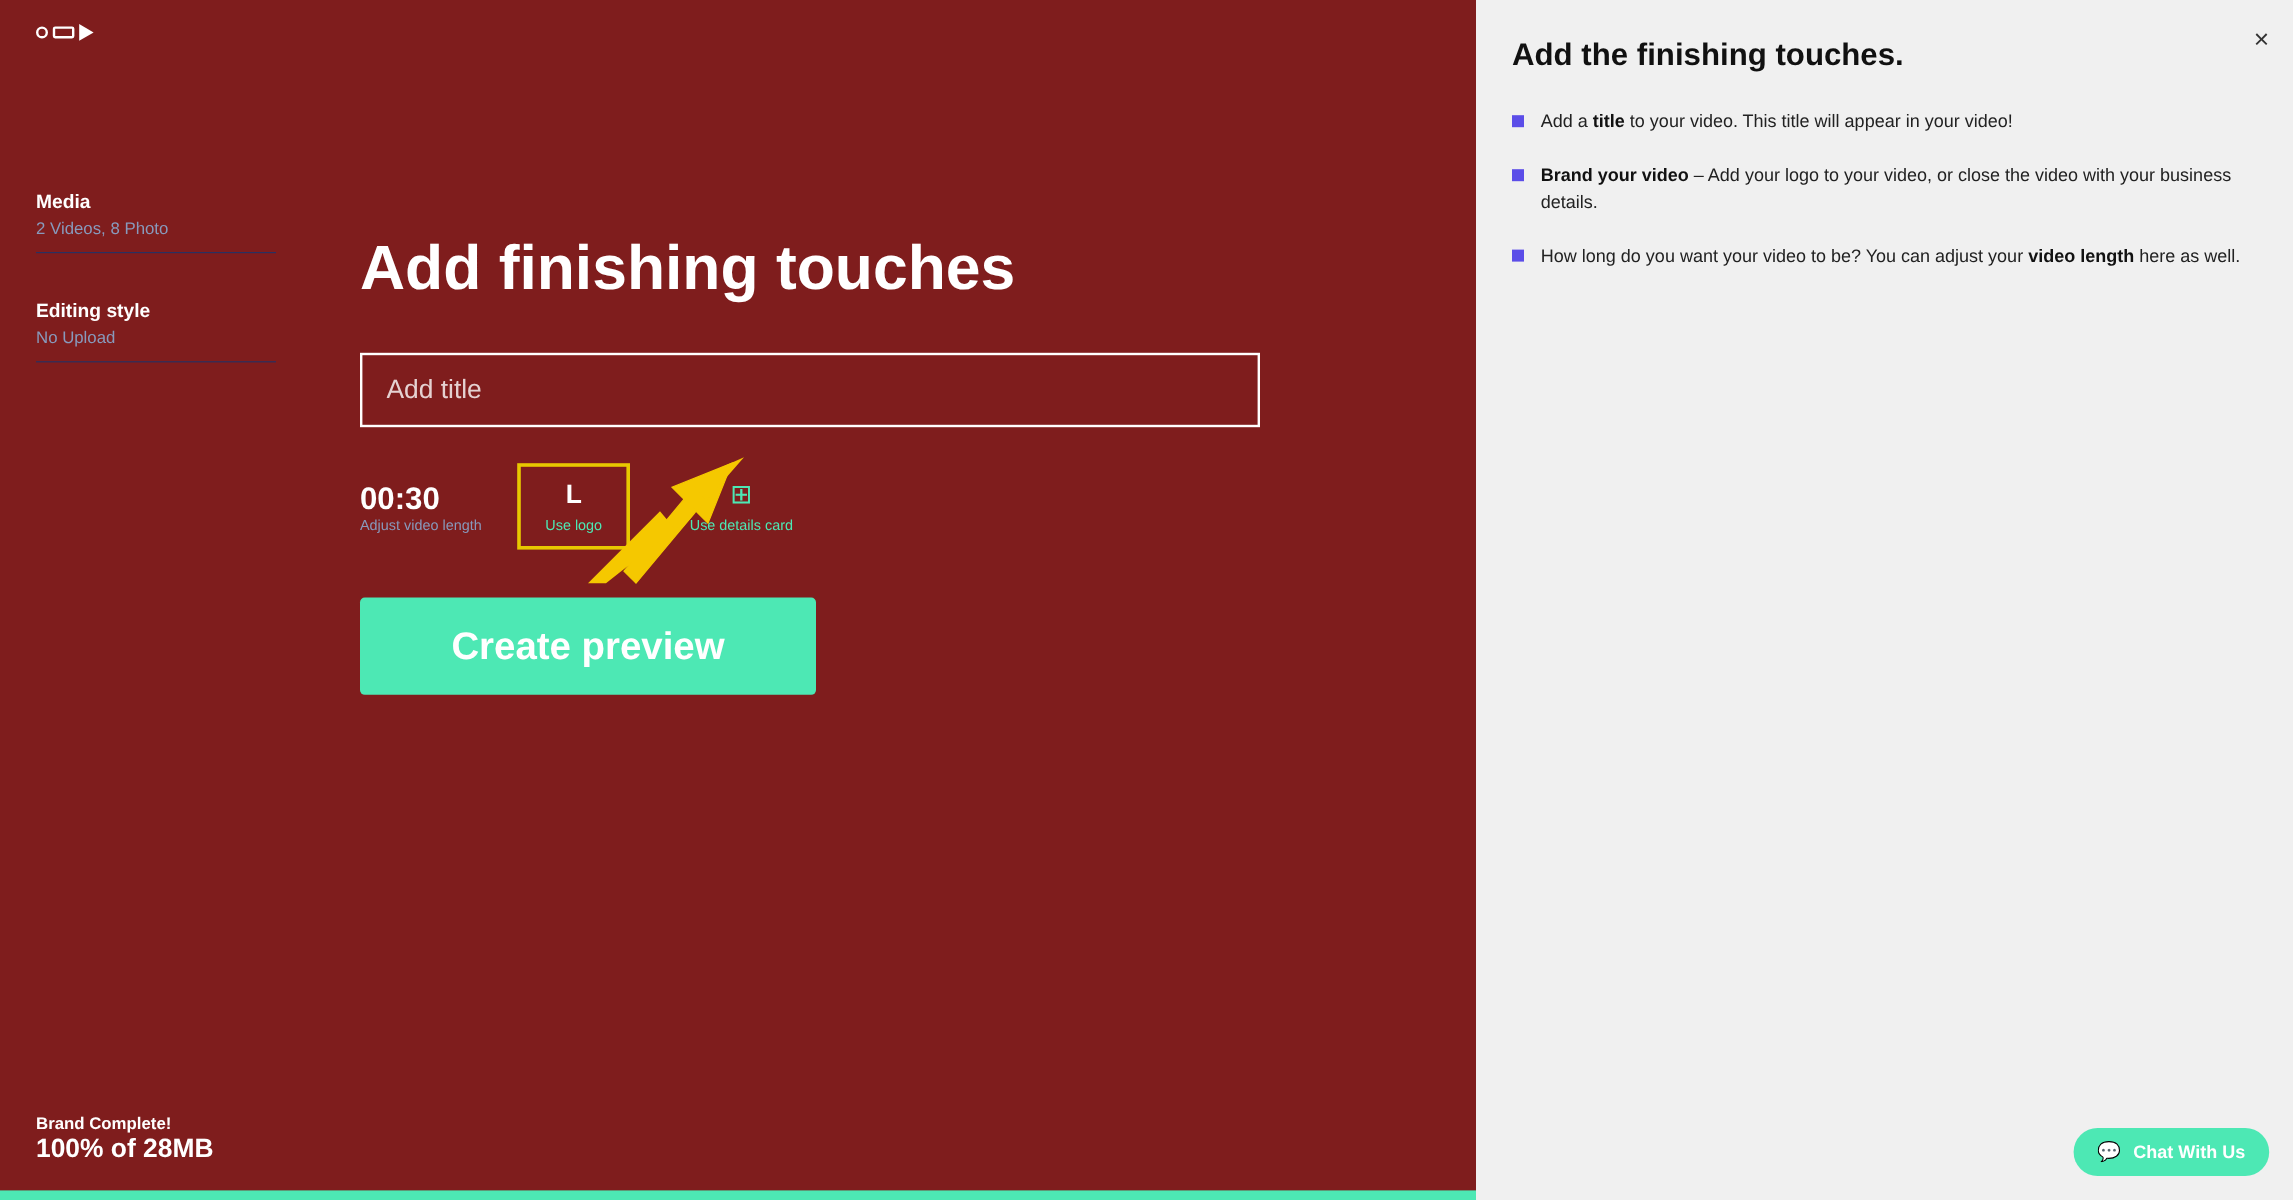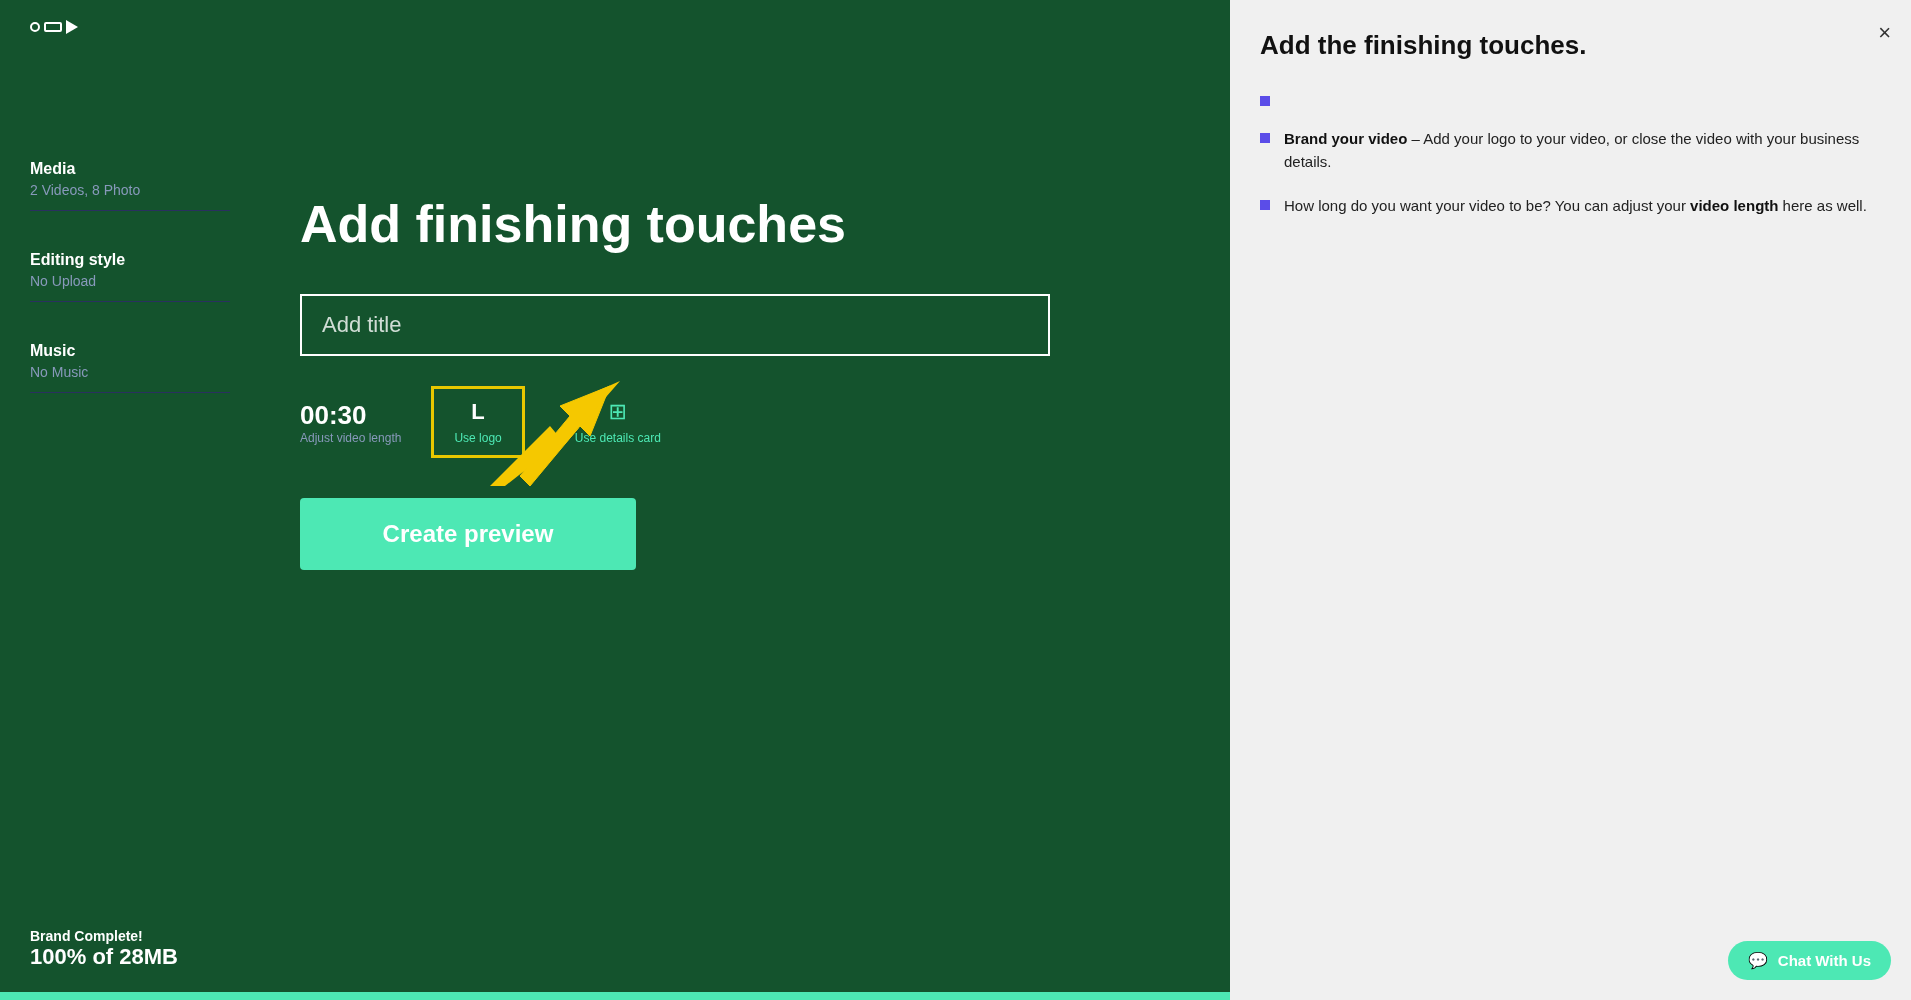--- a/index.html
+++ b/index.html
@@ -1,20 +1,20 @@
 <!DOCTYPE html>
 <html><head>
   <meta charset="utf-8">
   <style>
     * { box-sizing: border-box; margin: 0; padding: 0; }
     body { font-family: 'Arial', sans-serif; display: flex; width: 1911px; height: 1000px; overflow: hidden; }
 
     
     #main-area {
-      background-color: #14532d;
+      background-color: #7f1d1d;
       width: 1230px;
       height: 1000px;
       display: flex;
       flex-direction: column;
       position: relative;
     }
 
     
     #logo-area {
       padding: 20px 30px;
@@ -176,26 +176,26 @@
       position: absolute;
       left: 190px;
       top: -10px;
       width: 180px;
       height: 120px;
       pointer-events: none;
     }
 
     
     .create-preview-btn {
-      width: 336px;
+      width: 380px;
       padding: 22px 0;
       background: #4de8b4;
       border: none;
       color: #ffffff;
-      font-size: 24px;
+      font-size: 32px;
       font-weight: bold;
       cursor: pointer;
       border-radius: 4px;
       display: block;
     }
 
     
     #bottom-status {
       position: absolute;
       bottom: 30px;
@@ -329,25 +329,20 @@
     <div class="sidebar-section">
       <span class="sidebar-label">Media</span>
       <span class="sidebar-value">2 Videos, 8 Photo</span>
       <div class="sidebar-divider"></div>
     </div>
     <div class="sidebar-section">
       <span class="sidebar-label">Editing style</span>
       <span class="sidebar-value">No Upload</span>
       <div class="sidebar-divider"></div>
     </div>
-    <div class="sidebar-section">
-      <span class="sidebar-label">Music</span>
-      <span class="sidebar-value">No Music</span>
-      <div class="sidebar-divider"></div>
-    </div>
   </div>
 
   <div id="content-area">
     <h1 class="page-title">Add finishing touches</h1>
 
     <div class="title-input-wrapper">
       <input type="text" class="title-input" placeholder="Add title" style="">
     </div>
 
     <div class="controls-row">
@@ -390,20 +385,23 @@
 
 <div id="right-panel">
 
   <button class="panel-close-btn">×</button>
 
   <h2 class="panel-title">Add the finishing touches.</h2>
 
   <div class="panel-items">
     <div class="panel-item">
       <div class="panel-bullet"></div>
+      <p class="panel-item-text">
+        Add a <strong>title</strong> to your video. This title will appear in your video!
+      </p>
     </div>
     <div class="panel-item">
       <div class="panel-bullet"></div>
       <p class="panel-item-text">
         <strong>Brand your video</strong> – Add your logo to your video, or close the video with your business details.
       </p>
     </div>
     <div class="panel-item">
       <div class="panel-bullet"></div>
       <p class="panel-item-text">

